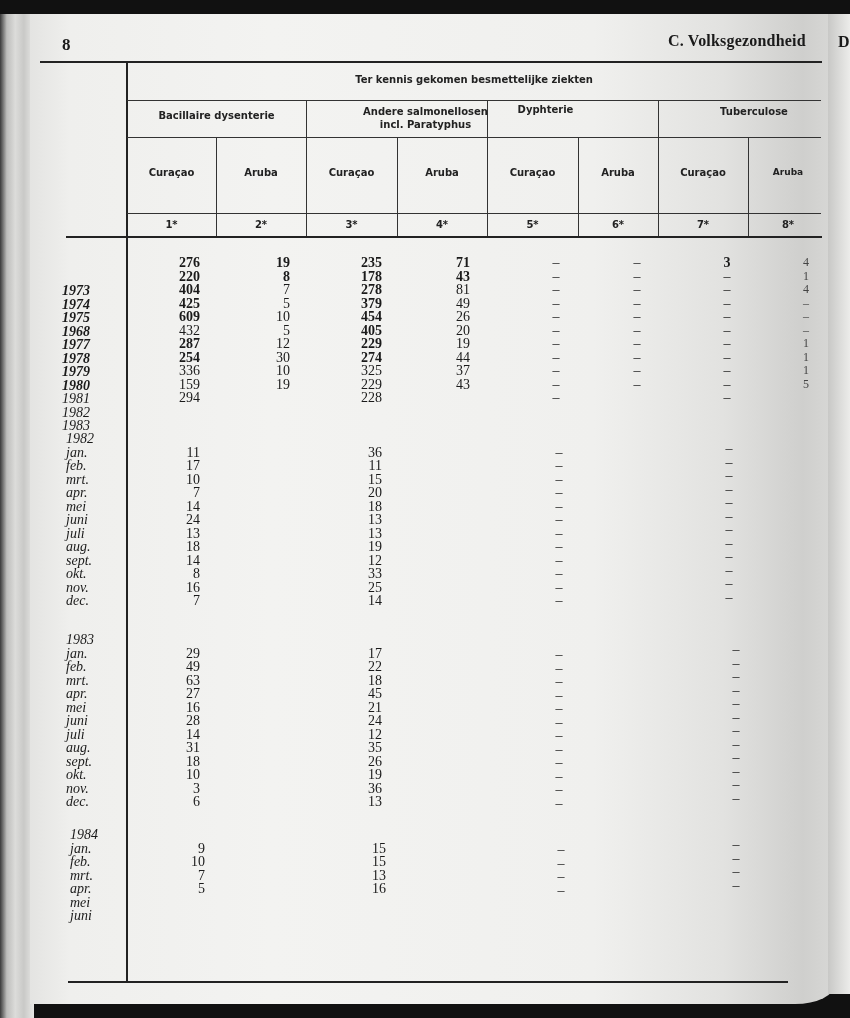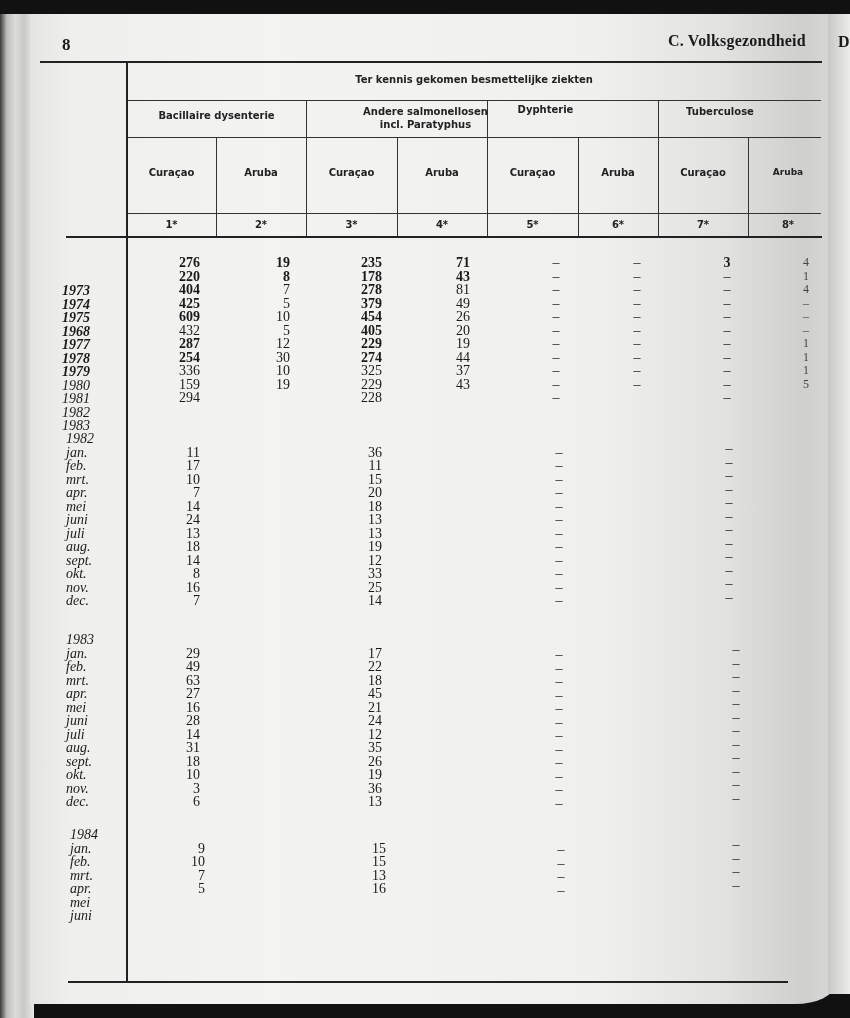--- a/index.html
+++ b/index.html
@@ -71,21 +71,21 @@
 <div class="thin-v" style="left:658px; top:100px; height:136px;"></div>
 <div class="thin-v" style="left:216px; top:137px; height:99px;"></div>
 <div class="thin-v" style="left:397px; top:137px; height:99px;"></div>
 <div class="thin-v" style="left:578px; top:137px; height:99px;"></div>
 <div class="thin-v" style="left:748px; top:137px; height:99px;"></div>
 
 <div class="hdr" style="left:127px; top:74px; width:694px;">Ter kennis gekomen besmettelijke ziekten</div>
 <div class="hdr" style="left:127px; top:110px; width:179px;">Bacillaire dysenterie</div>
 <div class="hdr" style="left:335px; top:105px; width:125px; line-height:13px;margin-left:28px;">Andere salmonellosen incl. Paratyphus</div>
 <div class="hdr" style="left:460px; top:104px; width:171px;">Dyphterie</div>
-<div class="hdr" style="left:630px; top:106px; width:180px;">Tuberculose</div>
+<div class="hdr" style="left:664px; top:106px; width:180px;">Tuberculose</div>
 
 <div class="hdr" style="left:127px; top:167px; width:89px;">Curaçao</div>
 <div class="hdr" style="left:216px; top:167px; width:90px;">Aruba</div>
 <div class="hdr" style="left:306px; top:167px; width:91px;">Curaçao</div>
 <div class="hdr" style="left:397px; top:167px; width:90px;">Aruba</div>
 <div class="hdr" style="left:487px; top:167px; width:91px;">Curaçao</div>
 <div class="hdr" style="left:578px; top:167px; width:80px;">Aruba</div>
 <div class="hdr" style="left:658px; top:167px; width:90px;">Curaçao</div>
 <div class="hdr" style="left:748px; top:167px; width:80px; font-size:9px;">Aruba</div>
 
@@ -99,21 +99,21 @@
 <div class="hdr colnum" style="left:748px; top:219px; width:80px;">8*</div>
 
 <div class="row-label" style="left:62px; top:256px;margin-top:28px;">
   <span class="cell" style="font-weight:bold">1973</span>
   <span class="cell" style="font-weight:bold">1974</span>
   <span class="cell" style="font-weight:bold">1975</span>
   <span class="cell" style="font-weight:bold">1968</span>
   <span class="cell" style="font-weight:bold">1977</span>
   <span class="cell" style="font-weight:bold">1978</span>
   <span class="cell" style="font-weight:bold">1979</span>
-  <span class="cell" style="font-weight:normal">1980</span>
+  <span class="cell" style="font-weight:bold">1980</span>
   <span class="cell">1981</span>
   <span class="cell">1982</span>
   <span class="cell">1983</span>
 </div>
 
 <div class="num" style="left:150px; top:256px; width:50px;">
   <span class="cell" style="font-weight:bold">276</span>
   <span class="cell" style="font-weight:bold">220</span>
   <span class="cell" style="font-weight:bold">404</span>
   <span class="cell" style="font-weight:bold">425</span>

